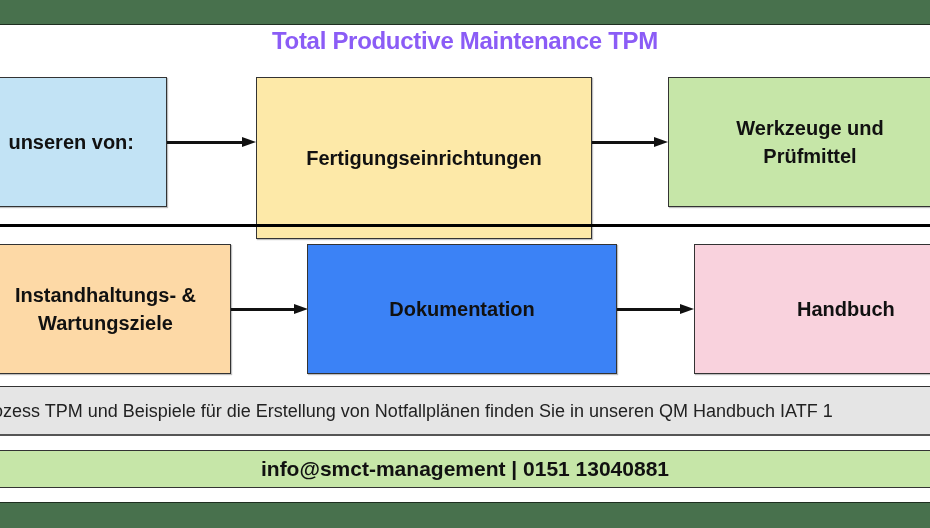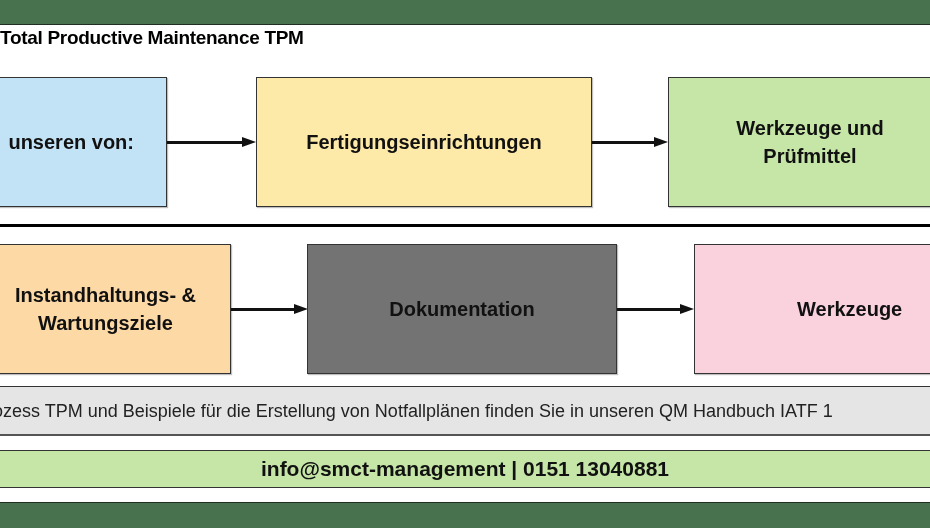--- a/index.html
+++ b/index.html
@@ -10,22 +10,22 @@
   }
   .band-top {
     position:absolute; left:0; top:0; width:930px; height:24px;
     background:#48714d; border-bottom:1px solid #1e2e20;
   }
   .band-bottom {
     position:absolute; left:0; top:502px; width:930px; height:26px;
     background:#48714d; border-top:1px solid #1e2e20;
   }
   .title {
-    position:absolute; left:0; top:27px; width:930px; 
-    font-size:19px; font-weight:bold; color:#000000; letter-spacing:-0.3px;
+    position:absolute; left:0; top:27px; width:930px; text-align:center;
+    font-size:24px; font-weight:bold; color:#8b5cf6; letter-spacing:-0.3px;
   }
   .box {
     position:absolute; box-sizing:border-box;
     border:1px solid #333;
     display:flex; align-items:center; justify-content:center;
     text-align:center; font-weight:bold; font-size:20px; color:#111;
     line-height:28px; white-space:pre-line;
     box-shadow:1px 1px 1px rgba(0,0,0,0.25);
   }
   .arrow { position:absolute; height:14px; }
@@ -63,21 +63,21 @@
 
 <div class="box" style="left:-10px; top:77px; width:177px; height:130px; background:#c2e3f5; justify-content:flex-end; padding-right:32px;">
   <span>unseren von:</span>
 </div>
 
 <div class="arrow" style="left:167px; top:135px; width:89px;">
   <div class="line" style="width:76px;"></div>
   <div class="head" style="left:75px;"></div>
 </div>
 
-<div class="box" style="left:256px; top:77px; width:336px; height:130px; background:#fde9a8;">
+<div class="box" style="left:256px; top:77px; width:336px; height:162px; background:#fde9a8;">
   <span>Fertigungseinrichtungen</span>
 </div>
 
 <div class="arrow" style="left:592px; top:135px; width:76px;">
   <div class="line" style="width:63px;"></div>
   <div class="head" style="left:62px;"></div>
 </div>
 
 <div class="box" style="left:668px; top:77px; width:280px; height:130px; background:#c6e6a8; justify-content:flex-start; padding-left:6px;">
   <span style="width:270px; display:block; text-align:center;">Werkzeuge und
@@ -89,31 +89,31 @@
 <div class="box" style="left:-30px; top:244px; width:261px; height:130px; background:#fdd9a6; padding-left:10px;">
   <span>Instandhaltungs- &amp;
 Wartungsziele</span>
 </div>
 
 <div class="arrow" style="left:231px; top:302px; width:77px;">
   <div class="line" style="width:64px;"></div>
   <div class="head" style="left:63px;"></div>
 </div>
 
-<div class="box" style="left:307px; top:244px; width:310px; height:130px; background:#737373;">
+<div class="box" style="left:307px; top:244px; width:310px; height:130px; background:#3b82f6;">
   <span>Dokumentation</span>
 </div>
 
 <div class="arrow" style="left:617px; top:302px; width:77px;">
   <div class="line" style="width:64px;"></div>
   <div class="head" style="left:63px;"></div>
 </div>
 
 <div class="box" style="left:694px; top:244px; width:260px; height:130px; background:#f9d2dd; justify-content:flex-start; padding-left:102px;">
-  <span>Werkzeuge</span>
+  <span>Handbuch</span>
 </div>
 
 <div class="info-bar">
   <span>ozess TPM und Beispiele für die Erstellung von Notfallplänen finden Sie in unseren QM Handbuch IATF 1</span>
 </div>
 
 <div class="contact-bar">
   <span>info@smct-management | 0151 13040881</span>
 </div>
 

